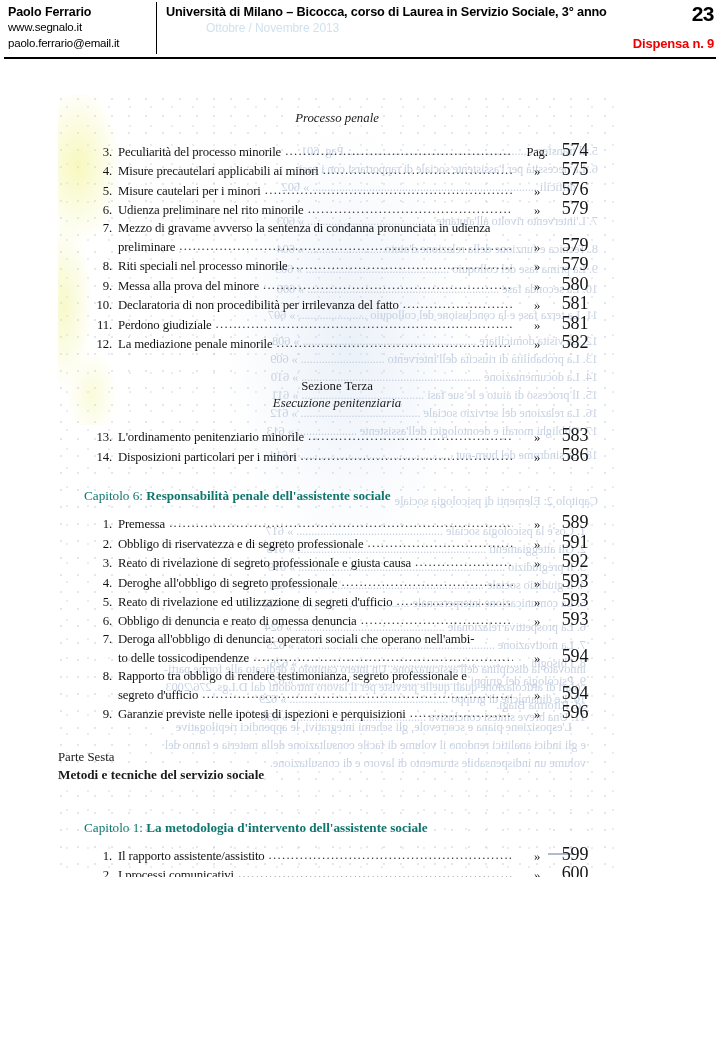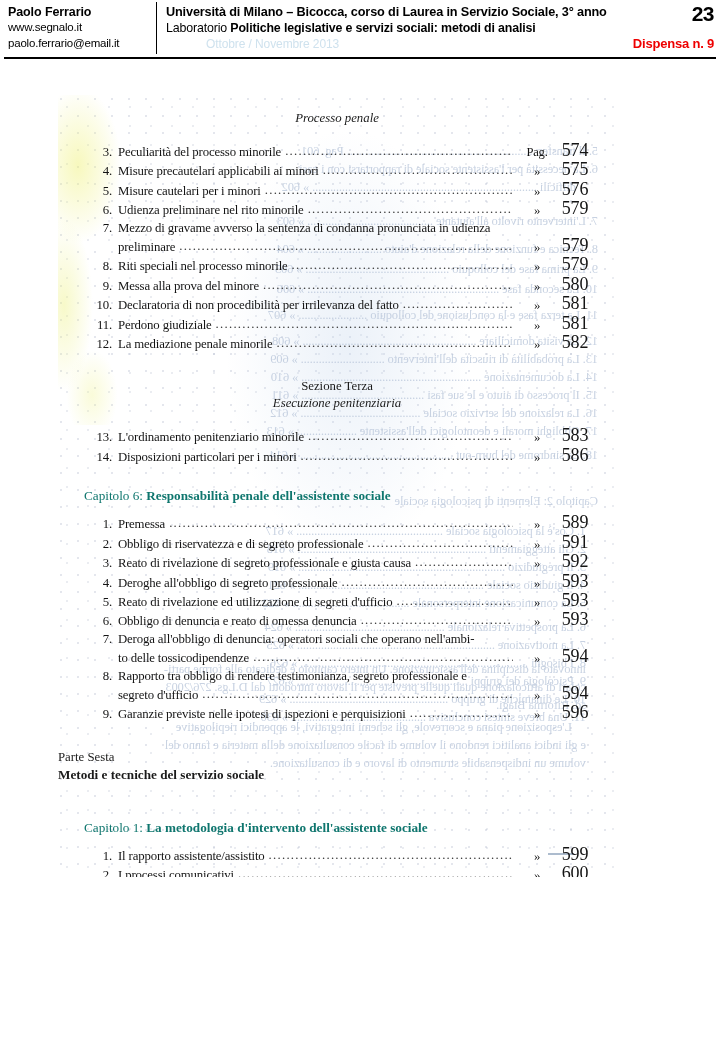--- a/index.html
+++ b/index.html
@@ -297,21 +297,20 @@
   <div class="header-rule"></div>
 
   <div class="hdr-left">
     <div class="name">Paolo Ferrario</div>
     <div class="line">www.segnalo.it</div>
     <div class="line">paolo.ferrario@email.it</div>
   </div>
 
   <div class="hdr-right">
     <div class="hdr-title">Università di Milano – Bicocca, corso di  Laurea in Servizio Sociale, 3° anno</div>
-    <div class="hdr-sub"><span class="lab">Laboratorio </span><span class="bold">Politiche legislative e servizi sociali: metodi di analisi</span></div>
     <div class="hdr-date">Ottobre / Novembre 2013</div>
   </div>
 
   <div class="hdr-pageno">23</div>
   <div class="hdr-dispensa">Dispensa n. 9</div>
 </div>
 
 <div class="scan">
   <div class="scan-noise"></div>
   <div class="scan-stain"></div>

